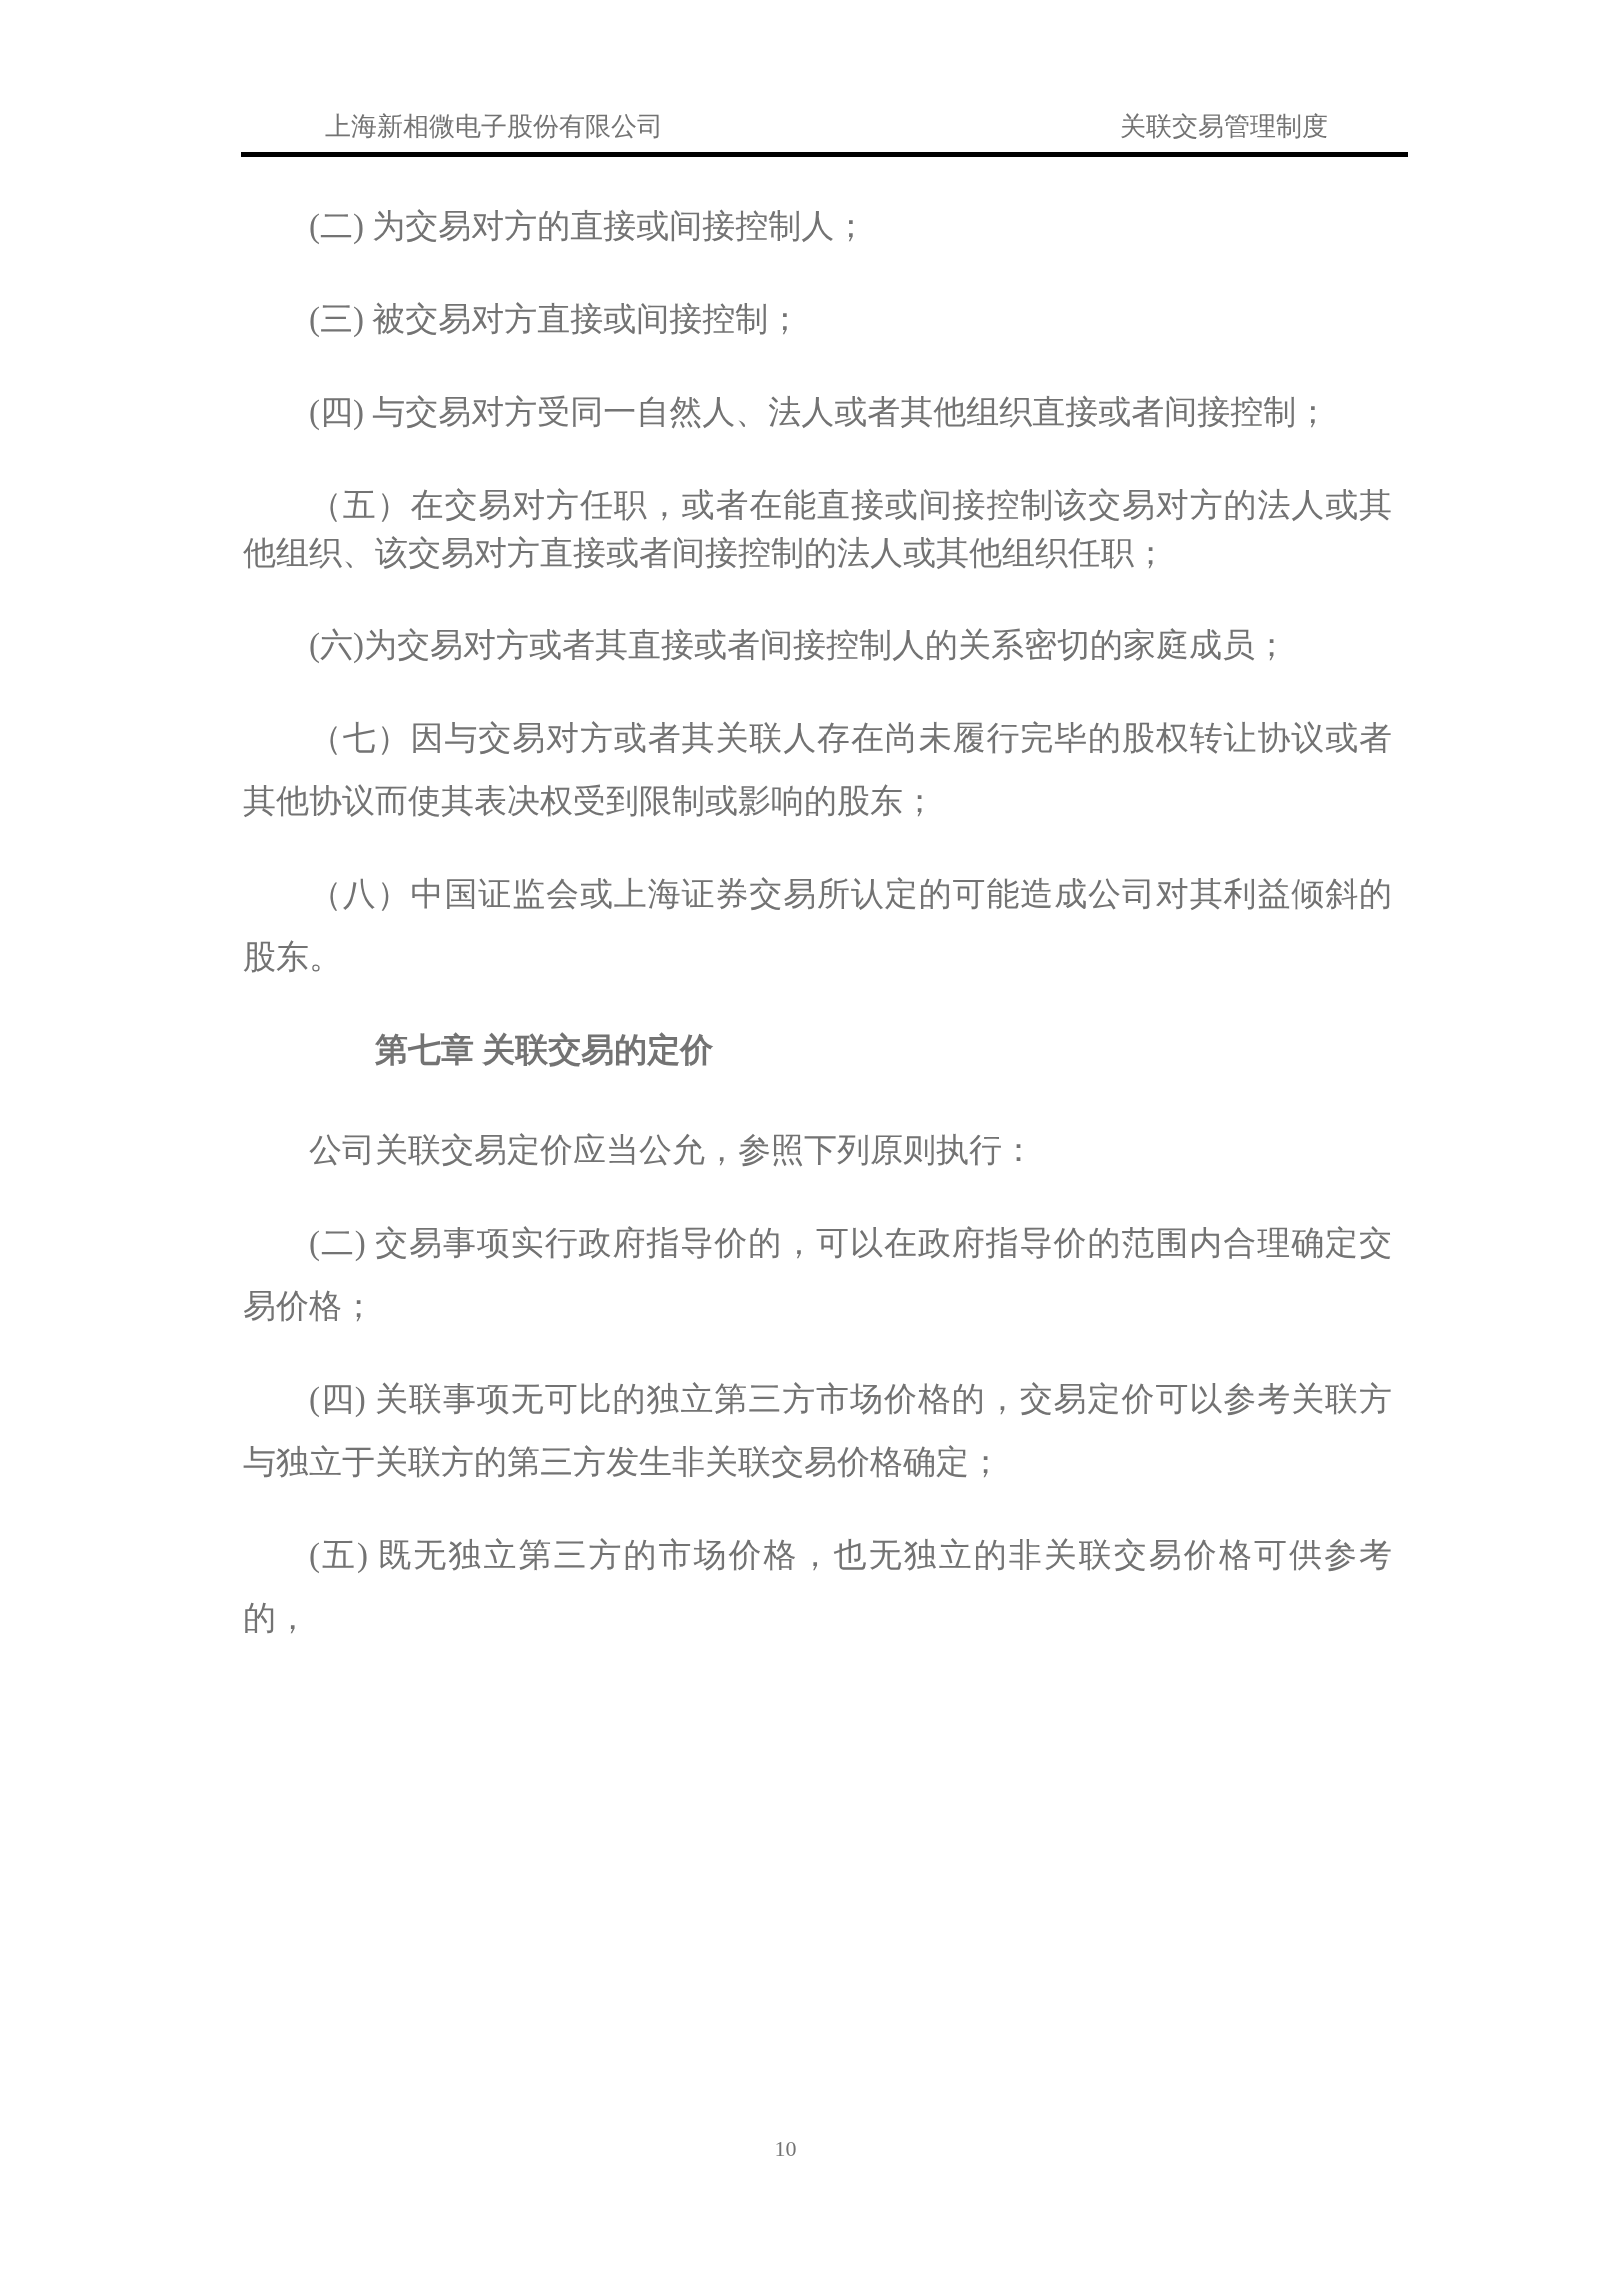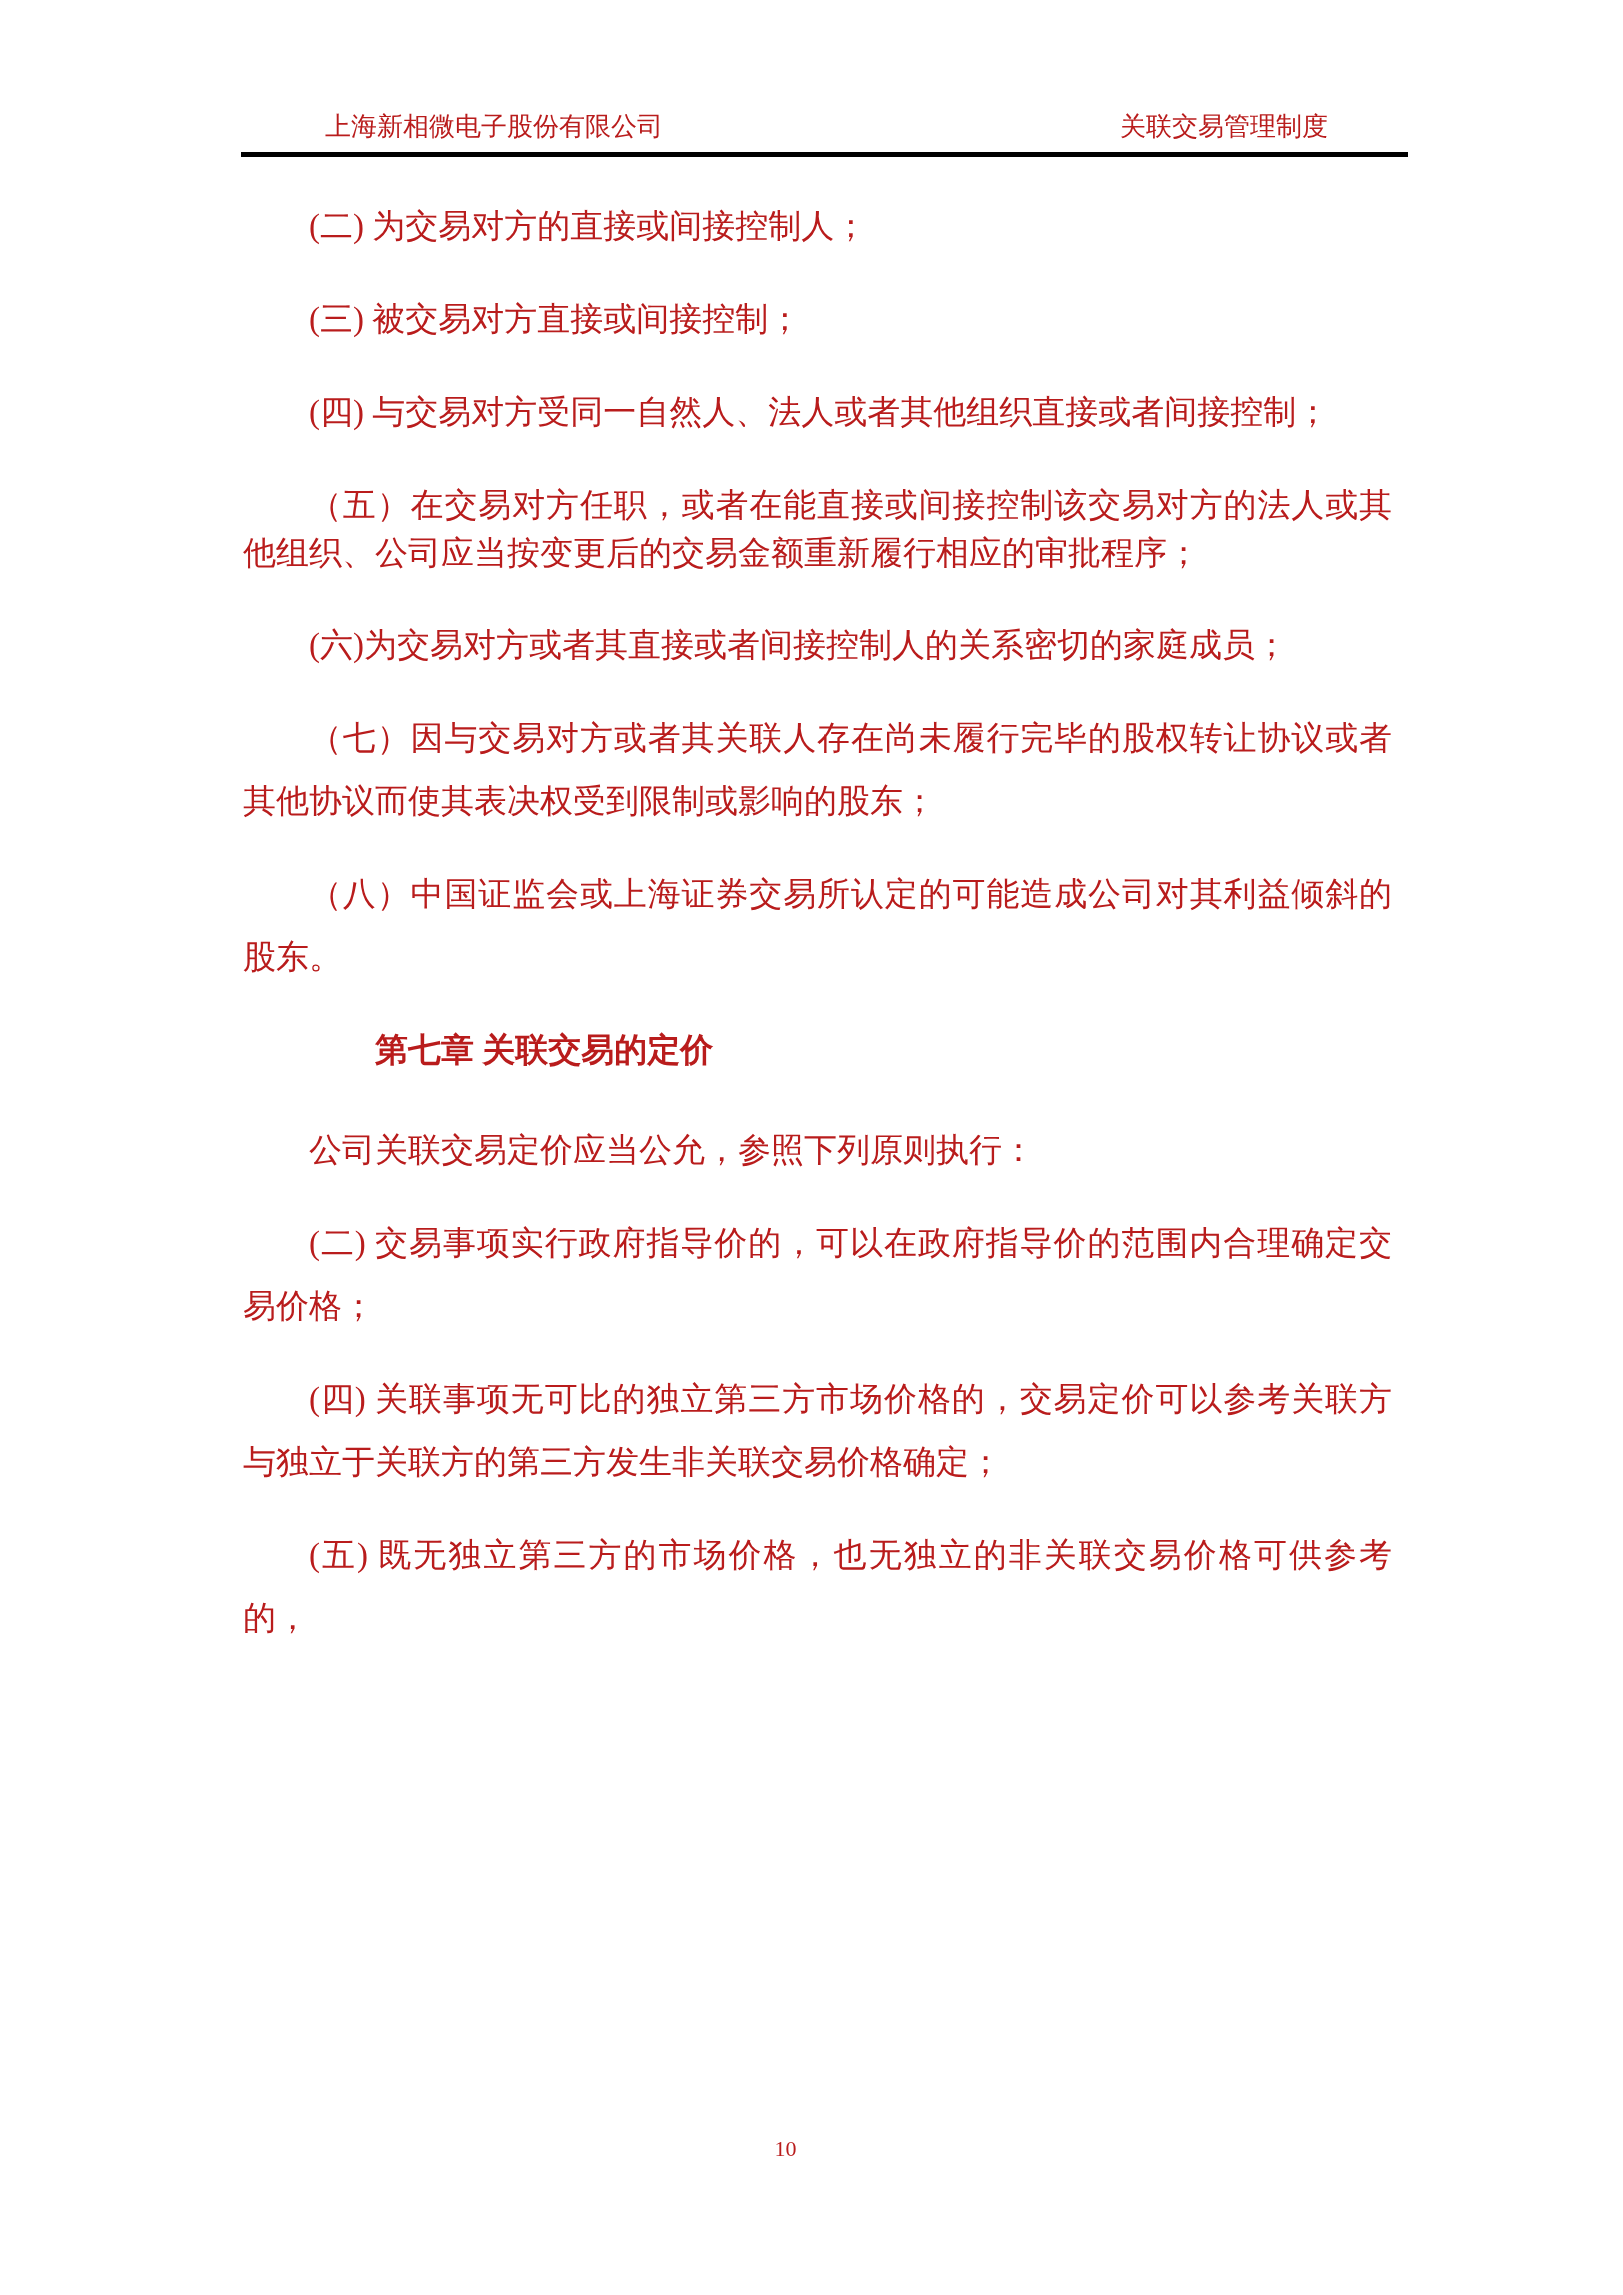--- a/index.html
+++ b/index.html
@@ -6,21 +6,21 @@
     margin: 0;
     padding: 0;
     background: #888;
   }
   .page {
     position: relative;
     width: 1623px;
     height: 2295px;
     margin: 0 auto;
     background: #ffffff;
-    color: #b91c1c;
+    color: #737373;
     font-family: "Liberation Serif", "DejaVu Serif", serif;
     font-size: 33px;
     overflow: hidden;
   }
   
   .page-header {
     margin: 0 231px 0 241px;
     padding-top: 110px;
   }
   .header-row {
@@ -86,21 +86,21 @@
       <span class="header-left">上海新相微电子股份有限公司</span>
       <span class="header-right">关联交易管理制度</span>
     </div>
     <div class="header-rule"></div>
   </header>
 
   <main class="doc-body" id="doc-body">
       <p class="para">(二) 为交易对方的直接或间接控制人；</p>
       <p class="para">(三) 被交易对方直接或间接控制；</p>
       <p class="para">(四) 与交易对方受同一自然人、法人或者其他组织直接或者间接控制；</p>
-      <p class="para tight">（五）在交易对方任职，或者在能直接或间接控制该交易对方的法人或其他组织、公司应当按变更后的交易金额重新履行相应的审批程序；</p>
+      <p class="para tight">（五）在交易对方任职，或者在能直接或间接控制该交易对方的法人或其他组织、该交易对方直接或者间接控制的法人或其他组织任职；</p>
       <p class="para">(六)为交易对方或者其直接或者间接控制人的关系密切的家庭成员；</p>
       <p class="para">（七）因与交易对方或者其关联人存在尚未履行完毕的股权转让协议或者其他协议而使其表决权受到限制或影响的股东；</p>
       <p class="para">（八）中国证监会或上海证券交易所认定的可能造成公司对其利益倾斜的股东。</p>
       <p class="chapter-heading">第七章 关联交易的定价</p>
       <p class="para">公司关联交易定价应当公允，参照下列原则执行：</p>
       <p class="para">(二) 交易事项实行政府指导价的，可以在政府指导价的范围内合理确定交易价格；</p>
       <p class="para">(四) 关联事项无可比的独立第三方市场价格的，交易定价可以参考关联方与独立于关联方的第三方发生非关联交易价格确定；</p>
       <p class="para">(五) 既无独立第三方的市场价格，也无独立的非关联交易价格可供参考的，</p>
     </main>
 

